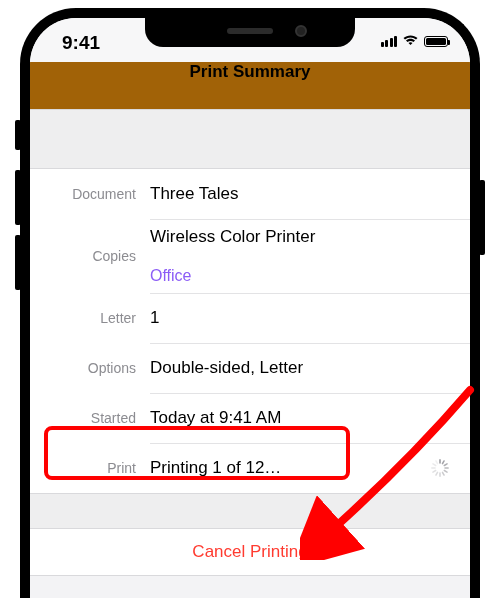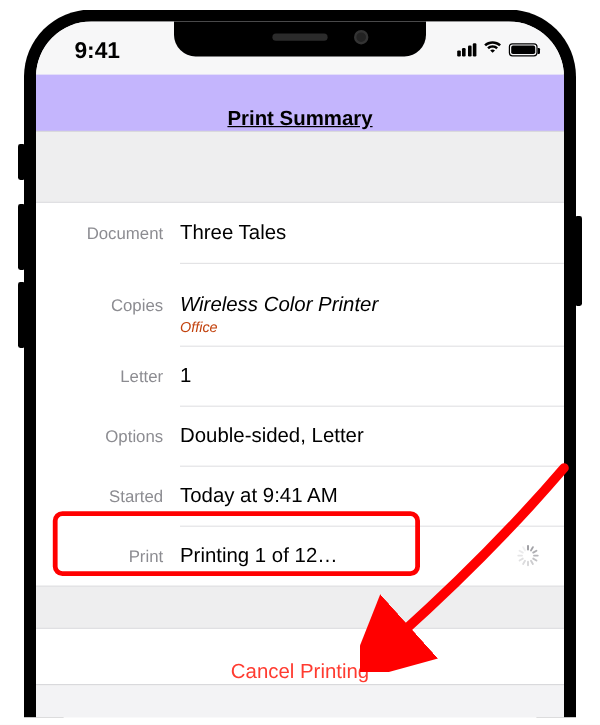--- a/index.html
+++ b/index.html
@@ -90,26 +90,25 @@
     position: relative;
   }
   .battery::after {
     content:""; position:absolute; right:-3px; top:3px;
     width:2px; height:5px; background:#000; border-radius:0 1px 1px 0;
   }
   .battery-fill { position:absolute; left:1px; top:1px; bottom:1px; right:1px; background:#000; border-radius:1.5px;}
 
   .nav-bar {
     height: 48px;
-    background: #c4b5fd;
+    background: #a16207;
     display: flex;
-    align-items: flex-end;
+    align-items: flex-start;
     justify-content: center;
     border-bottom: 1px solid #d9d9dc;
-    text-decoration: underline;
   }
   .nav-title {
     font-size: 17px;
     font-weight: 600;
     color: #000;
   }
 
   .content {
     background: #eeeeef;
   }
@@ -141,41 +140,41 @@
     color: #8c8c91;
     padding-right: 14px;
   }
   .row-value {
     font-size: 17px;
     color: #000;
     flex: 1;
     padding: 10px 16px 10px 0;
   }
   .row-sub {
-    font-size: 12px;
-    color: #c2410c;
-    margin-top: 2px;
-  }
-  .row-tall .row-value { padding-top: 25px; padding-bottom: 8px; font-style: italic; }
+    font-size: 16px;
+    color: #8b5cf6;
+    margin-top: 20px;
+  }
+  .row-tall .row-value { padding-top: 8px; padding-bottom: 8px; }
 
   .spinner {
     position: absolute;
     right: 20px; top: 50%;
     width: 20px; height: 20px;
     transform: translateY(-50%);
   }
   .spinner svg { width: 20px; height: 20px; }
 
   .cancel-row {
     background: #fff;
     border-top: 1px solid #d9d9dc;
     border-bottom: 1px solid #d9d9dc;
     height: 48px;
     display: flex;
-    align-items: flex-end;
+    align-items: center;
     justify-content: center;
   }
   .cancel-btn {
     font-size: 17px;
     color: #ff3b30;
     background: none;
     border: none;
     cursor: pointer;
   }
 

